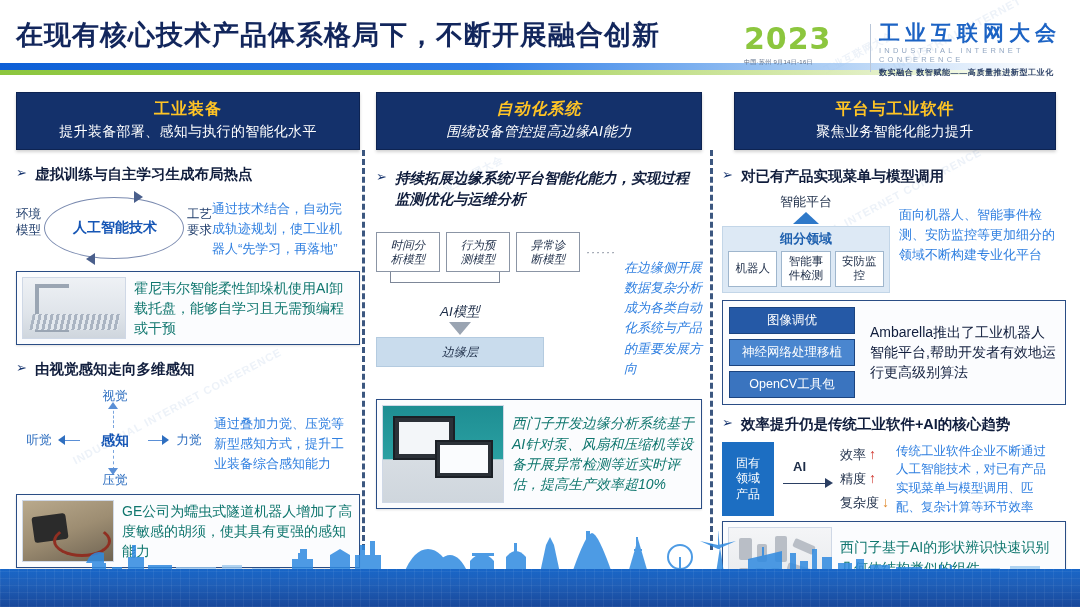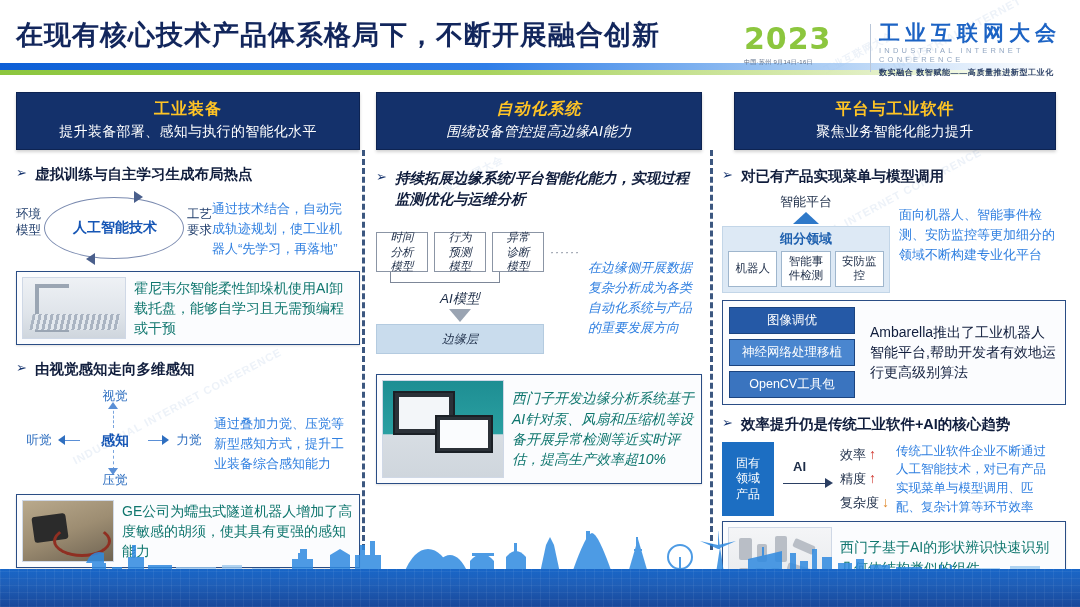--- a/index.html
+++ b/index.html
@@ -114,28 +114,28 @@
   .sense .tri.t2 { left:92px; top:80px; border-top:7px solid #5a8fd6; border-left:5px solid transparent; border-right:5px solid transparent; }
   .sense .ah { position:absolute; top:52px; height:0; border-top:1.5px solid #5a8fd6; }
   .sense .ah.h1 { left:48px; width:16px; }
   .sense .ah.h2 { left:132px; width:14px; }
   .sense .trih { position:absolute; width:0;height:0; top:47px; }
   .sense .trih.l { left:42px; border-right:7px solid #2f6fc0; border-top:5px solid transparent; border-bottom:5px solid transparent; }
   .sense .trih.r { left:146px; border-left:7px solid #2f6fc0; border-top:5px solid transparent; border-bottom:5px solid transparent; }
 
   
   .mod-row { display:flex; align-items:flex-start; gap:6px; margin-top:6px; }
-  .mod-box { width:52px; height:40px; border:1px solid #8b95a5; background:#fff;
+  .mod-box { width:64px; height:40px; border:1px solid #8b95a5; background:#fff;
              font-size:11.5px; color:#1c2c47; line-height:1.25; text-align:center;
              display:flex; align-items:center; justify-content:center; padding:9px; }
   .mod-dots { font-size:12px; color:#6b7688; align-self:center; letter-spacing:1px; }
   .mod-brace { position:relative; width:168px; height:16px; margin-top:0; }
   .mod-brace::before { content:""; position:absolute; left:14px; right:44px; top:0; height:10px;
       border:1.5px solid #7d8798; border-top:none; }
-  .ai-label { font-size:13.5px; color:#1c2c47; text-align:center; width:168px; margin-top:2px; }
+  .ai-label { font-size:13.5px; color:#1c2c47; text-align:center; width:168px; margin-top:15px; }
   .big-arrow { width:168px; display:flex; justify-content:center; margin-top:1px; }
   .big-arrow span { display:block; width:0;height:0; border-top:13px solid #9aa4b2;
       border-left:11px solid transparent; border-right:11px solid transparent; }
   .edge-layer { width:168px; height:30px; background:#c9dced; border:1px solid #b4cbe0;
       display:flex; align-items:center; justify-content:center; font-size:12px; color:#1c2c47; margin-top:2px; }
 
   
   .plat-wrap { position:relative; width:168px; flex:0 0 auto; }
   .plat-top { font-size:13px; color:#1c2c47; text-align:center; }
   .plat-arrow { display:flex; justify-content:center; margin:1px 0 2px; }

